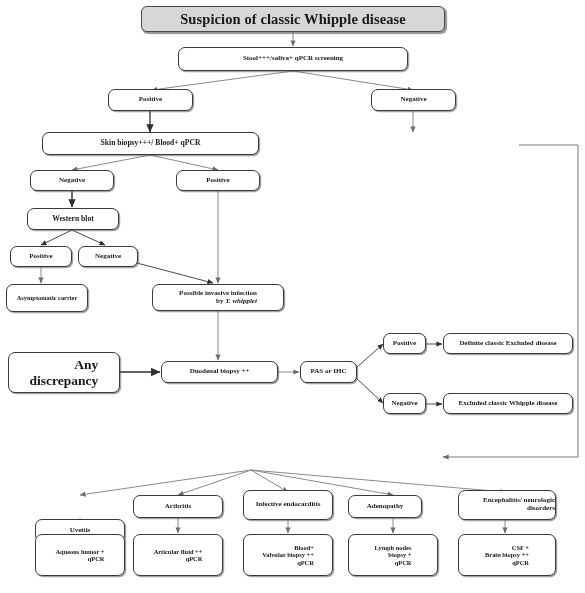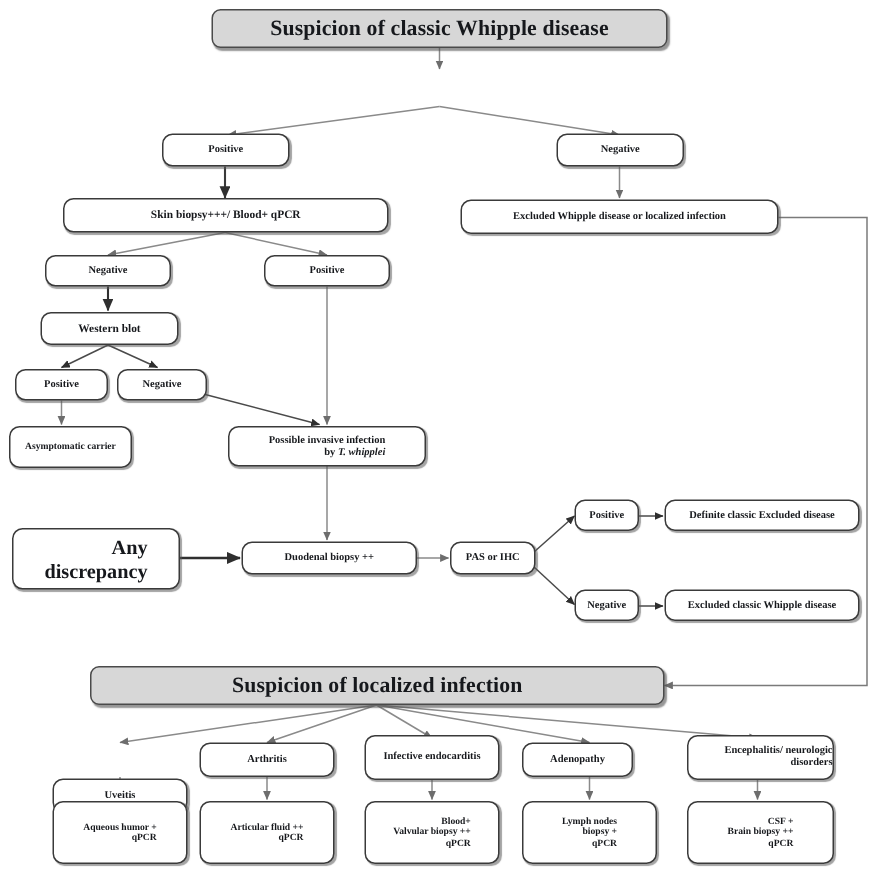--- a/index.html
+++ b/index.html
@@ -115,28 +115,28 @@
       <line x1="80" y1="518" x2="80" y2="533" marker-end="url(#ah)"></line>
       <line x1="178" y1="518" x2="178" y2="533" marker-end="url(#ah)"></line>
       <line x1="288" y1="520" x2="288" y2="533" marker-end="url(#ah)"></line>
       <line x1="393" y1="518" x2="393" y2="533" marker-end="url(#ah)"></line>
       <line x1="505" y1="520" x2="505" y2="533" marker-end="url(#ah)"></line>
     </g>
   </svg>
 
   <div class="node header t-title" style="left:141px; top:6px; width:304px; height:26px;">Suspicion of classic Whipple disease</div>
 
+  <div class="node t-sm" style="left:178px; top:47px; width:230px; height:24px;">Stool+++/saliva+ qPCR screening</div>
 
   <div class="node t-sm" style="left:108px; top:89px; width:85px; height:22px;">Positive</div>
 
   <div class="node t-sm" style="left:371px; top:89px; width:85px; height:22px;">Negative</div>
 
   <div class="node t-md" style="left:42px; top:132px; width:217px; height:23px;">Skin biopsy+++/ Blood+ qPCR</div>
 
-  <div class="node t-sm" style="left:307px; top:133px; width:212px; height:23px;">Excluded Whipple disease or localized infection</div>
 
   <div class="node t-sm" style="left:30px; top:170px; width:84px; height:21px;">Negative</div>
 
   <div class="node t-sm" style="left:176px; top:170px; width:84px; height:21px;">Positive</div>
 
   <div class="node t-md" style="left:27px; top:208px; width:92px; height:22px;">Western blot</div>
 
   <div class="node t-sm" style="left:10px; top:246px; width:62px; height:21px;">Positive</div>
 
   <div class="node t-sm" style="left:78px; top:246px; width:60px; height:21px;">Negative</div>
@@ -164,21 +164,20 @@
   <div class="node t-sm" style="left:300px; top:361px; width:57px; height:22px;">PAS or IHC</div>
 
   <div class="node t-sm" style="left:383px; top:333px; width:43px; height:21px;">Positive</div>
 
   <div class="node t-sm" style="left:383px; top:393px; width:43px; height:21px;">Negative</div>
 
   <div class="node t-sm" style="left:443px; top:333px; width:130px; height:21px;">Definite classic Excluded disease</div>
 
   <div class="node t-sm" style="left:443px; top:393px; width:130px; height:21px;">Excluded classic Whipple disease</div>
 
-  <div class="node header t-title" style="left:60px; top:444px; width:383px; height:26px;">Suspicion of localized infection</div>
 
   <div class="node t-sm" style="left:35px; top:495px; width:90px; height:23px;margin-top:24px;">Uveitis</div>
 
   <div class="node t-sm" style="left:133px; top:495px; width:90px; height:23px;">Arthritis</div>
 
   <div class="node t-sm" style="left:243px; top:490px; width:90px; height:30px;">Infective endocarditis</div>
 
   <div class="node t-sm" style="left:348px; top:495px; width:74px; height:23px;">Adenopathy</div>
 
   <div class="node t-sm" style="left:458px; top:490px; width:98px; height:30px;">Encephalitis/ neurologic disorders</div>

